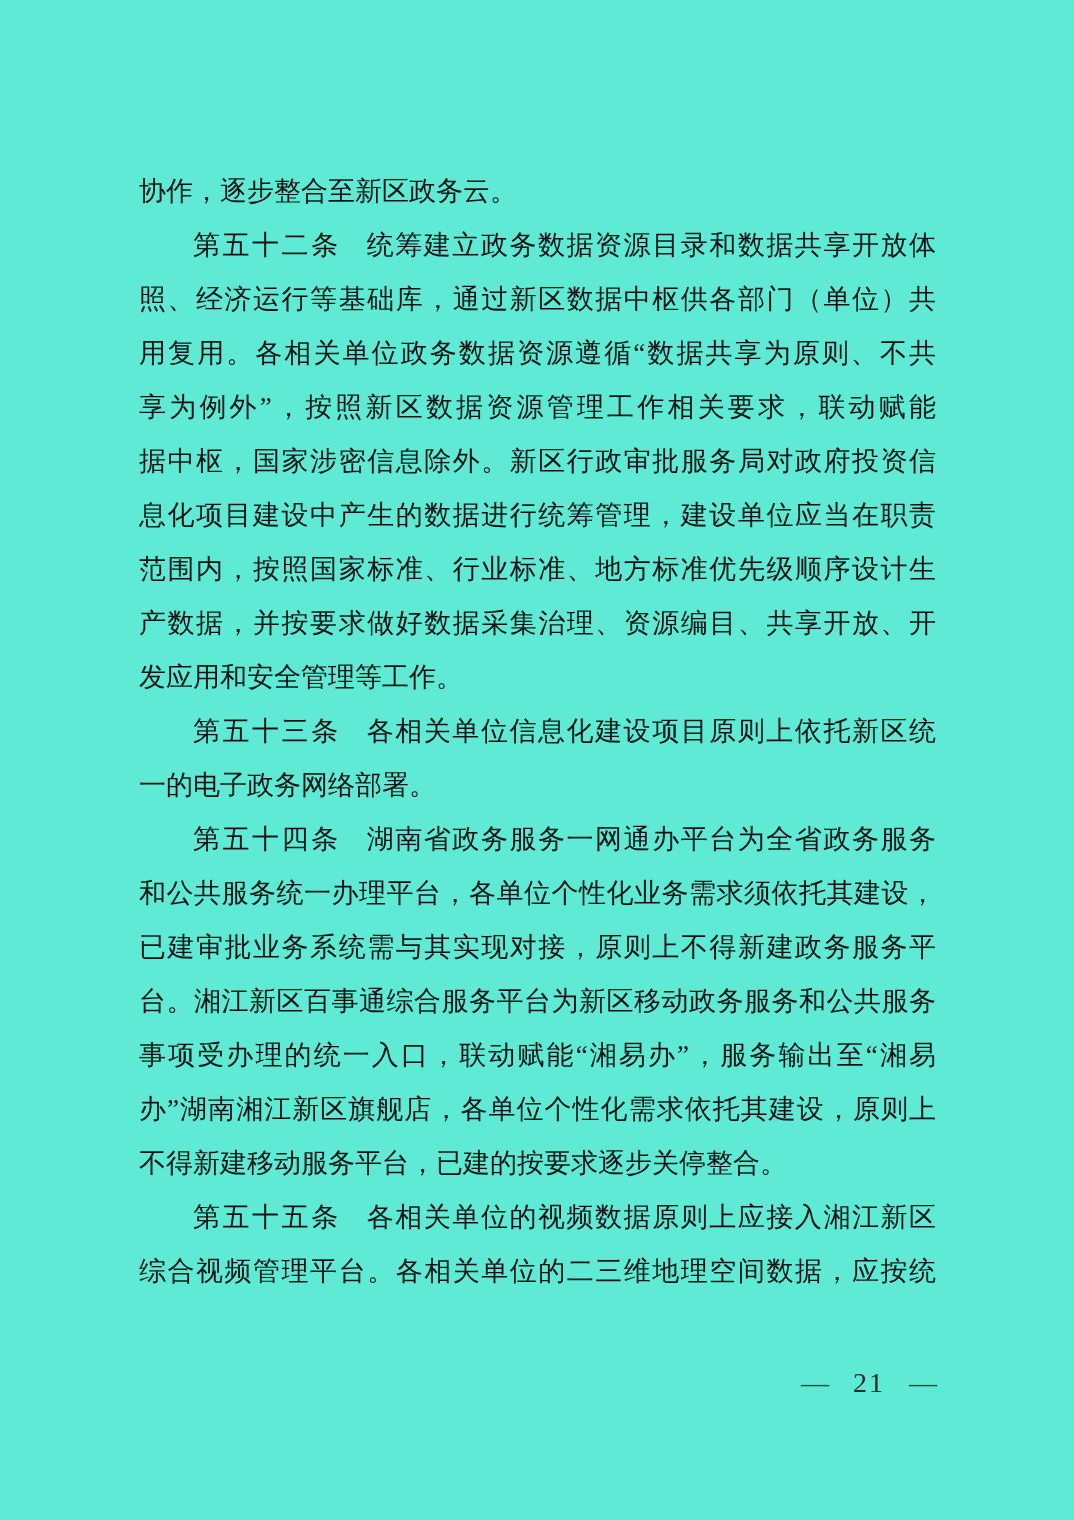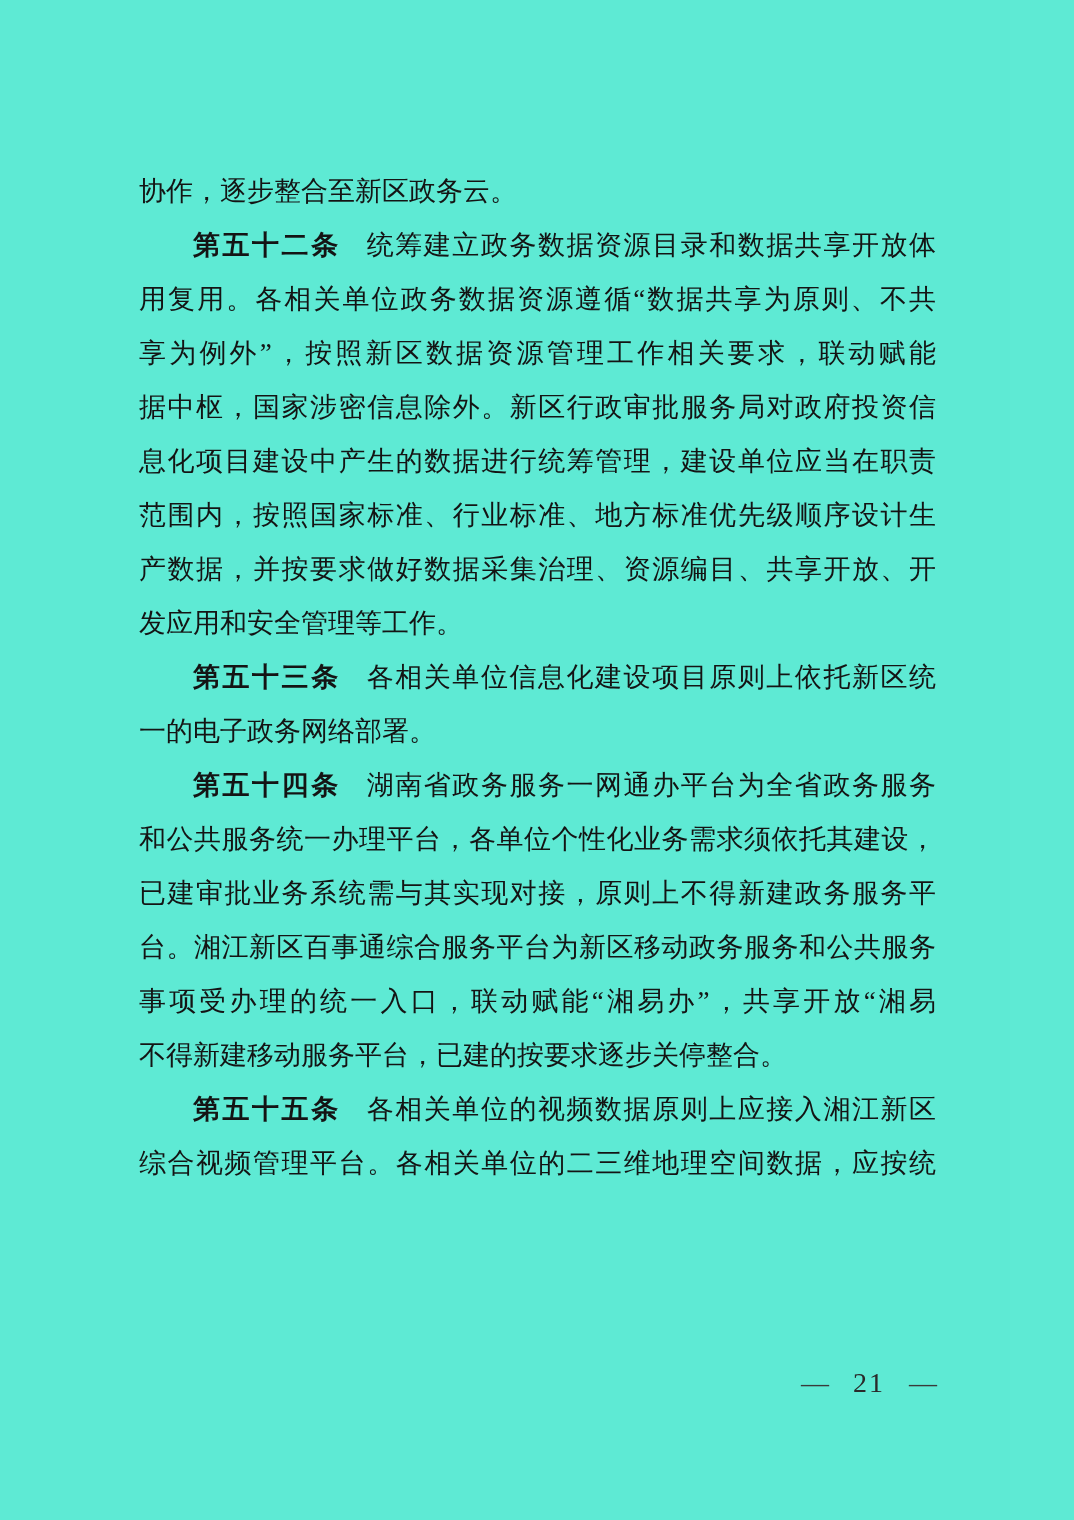--- a/index.html
+++ b/index.html
@@ -31,21 +31,21 @@
   .fill {
     white-space: normal;
     text-align: justify;
     text-align-last: justify;
     -moz-text-align-last: justify;
   }
   .indent {
     padding-left: 54px;
   }
   .hd {
-    font-weight: bold;
+    font-weight: normal;
     font-family: "Liberation Sans", sans-serif;
     letter-spacing: 1px;
     margin-right: 26px;
   }
   .pagenum {
     position: absolute;
     top: 1366px;
     right: 137px;
     height: 34px;
     line-height: 34px;
@@ -64,20 +64,21 @@
 <body>
 
 <div class="page">
   <div class="content">
 
     <div class="line"><span>协作，逐步整合至新区政务云。</span></div>
 
     <div class="line indent fill"><span class="hd">第五十二条</span><span>统筹建立政务数据资源目录和数据共享开放体</span></div>
 
 
+    <div class="line fill"><span>照、经济运行等基础库，通过新区数据中枢供各部门（单位）共</span></div>
 
     <div class="line fill"><span>用复用。各相关单位政务数据资源遵循“数据共享为原则、不共</span></div>
 
     <div class="line fill"><span>享为例外”，按照新区数据资源管理工作相关要求，联动赋能</span></div>
 
     <div class="line fill"><span>据中枢，国家涉密信息除外。新区行政审批服务局对政府投资信</span></div>
 
     <div class="line fill"><span>息化项目建设中产生的数据进行统筹管理，建设单位应当在职责</span></div>
 
     <div class="line fill"><span>范围内，按照国家标准、行业标准、地方标准优先级顺序设计生</span></div>
@@ -91,22 +92,23 @@
     <div class="line"><span>一的电子政务网络部署。</span></div>
 
     <div class="line indent fill"><span class="hd">第五十四条</span><span>湖南省政务服务一网通办平台为全省政务服务</span></div>
 
     <div class="line fill"><span>和公共服务统一办理平台，各单位个性化业务需求须依托其建设，</span></div>
 
     <div class="line fill"><span>已建审批业务系统需与其实现对接，原则上不得新建政务服务平</span></div>
 
     <div class="line fill"><span>台。湘江新区百事通综合服务平台为新区移动政务服务和公共服务</span></div>
 
-    <div class="line fill"><span>事项受办理的统一入口，联动赋能“湘易办”，共享开放“湘易</span></div>
+    <div class="line fill"><span>事项受办理的统一入口，联动赋能“湘易办”，服务输出至“湘易</span></div>
 
+    <div class="line fill"><span>办”湖南湘江新区旗舰店，各单位个性化需求依托其建设，原则上</span></div>
 
     <div class="line"><span>不得新建移动服务平台，已建的按要求逐步关停整合。</span></div>
 
     <div class="line indent fill"><span class="hd">第五十五条</span><span>各相关单位的视频数据原则上应接入湘江新区</span></div>
 
     <div class="line fill"><span>综合视频管理平台。各相关单位的二三维地理空间数据，应按统</span></div>
 
   </div>
 
   <div class="pagenum">

